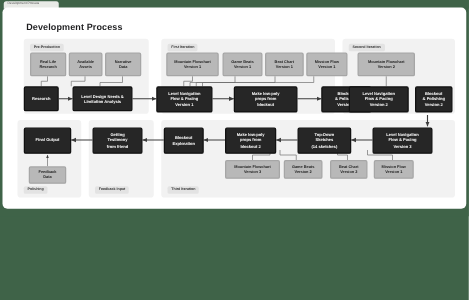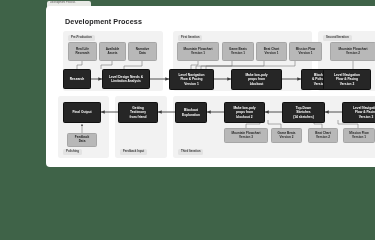--- a/index.html
+++ b/index.html
@@ -4,21 +4,21 @@
 <style>
   * { box-sizing: border-box; margin: 0; padding: 0; }
   html, body {
     width: 375px; height: 173px;
     background: #3f6348;
     font-family: "Liberation Sans", sans-serif;
     overflow: hidden;
   }
   .browser {
     position: absolute; left: 0; top: 0;
-    width: 306px; height: 173px; margin-left: 44px;
+    width: 306px; height: 173px;
   }
   .tabstrip {
     position: absolute; left: 0; top: 0;
     width: 375px; height: 7px;
     background: #3f6348;
   }
   .tab {
     position: absolute; left: 3px; top: 0.5px;
     width: 44px; height: 6.5px;
     background: #e8eae6;

